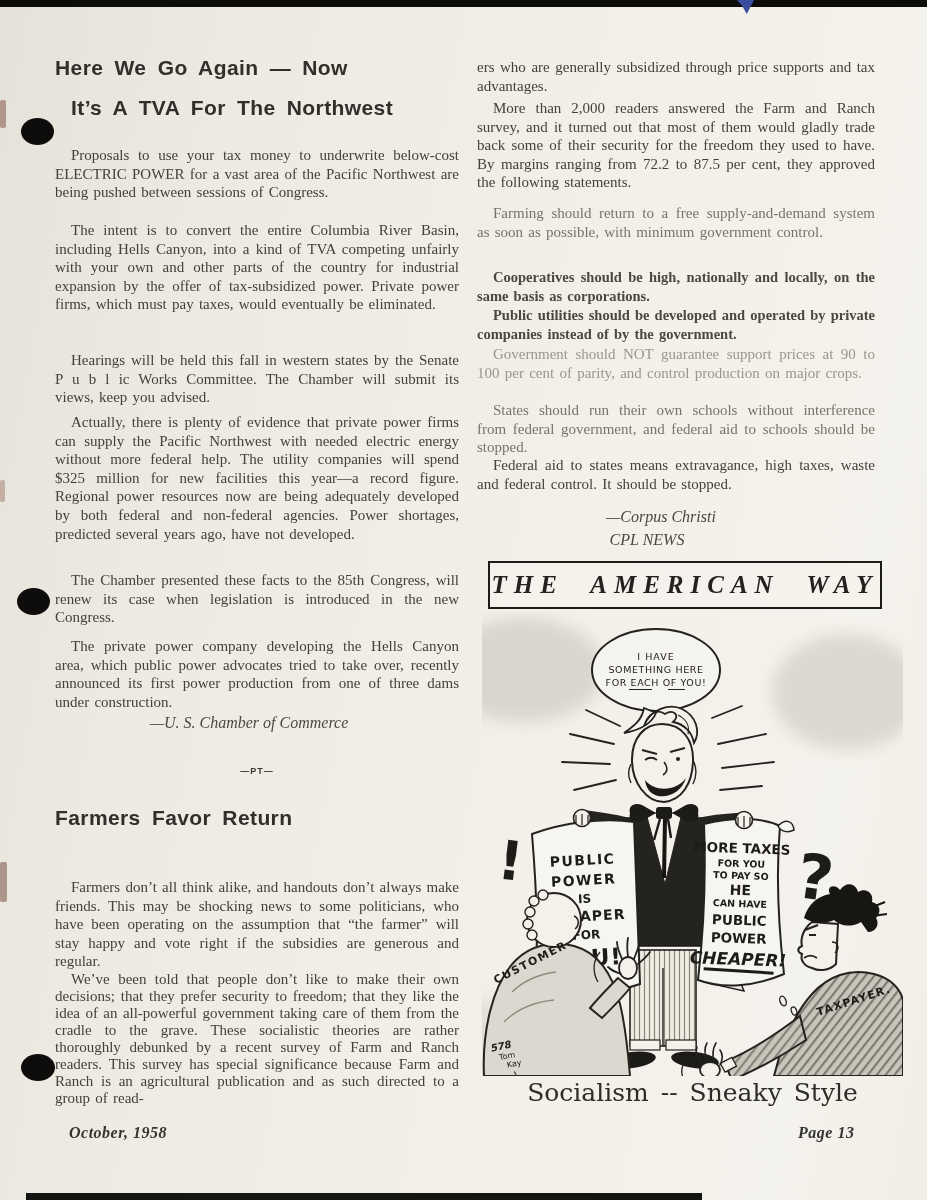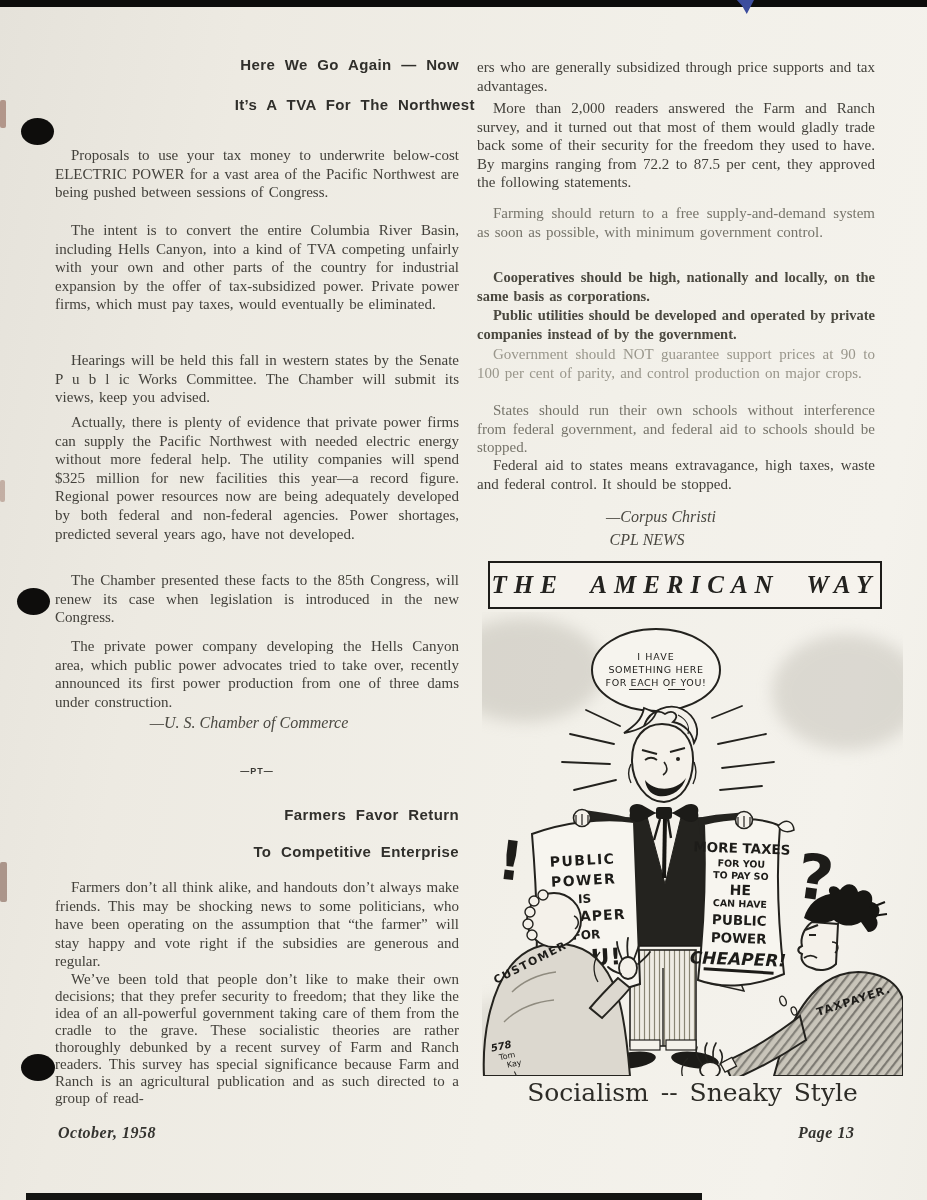--- a/index.html
+++ b/index.html
@@ -6,22 +6,22 @@
   #scan{position:relative;width:927px;height:1200px;overflow:hidden;
         background:linear-gradient(100deg,#e5e2da 0%,#edeae2 22%,#f2f0e9 60%,#f4f2ec 86%,#f0eee7 100%);
         font-family:"Liberation Serif",serif;}
   .abs{position:absolute;margin:0;}
   .topbar{left:0;top:0;width:927px;height:7px;background:#0c0c0b;}
   .bottombar{left:26px;top:1193px;width:676px;height:7px;background:#141412;}
   .bluemark{left:735px;top:0;width:19px;height:14px;background:#3c4d9e;
             clip-path:polygon(10% 0,100% 0,62% 100%,38% 42%);}
   .hole{background:#0e0d0c;border-radius:50%;}
   .stain{opacity:.5;border-radius:2px;}
-  .hd{font-family:"Liberation Sans",sans-serif;font-weight:700;font-size:15px;color:#302f2b;
-      text-align:right;letter-spacing:.4px;word-spacing:5px;}
+  .hd{font-family:"Liberation Sans",sans-serif;font-weight:700;font-size:21px;color:#302f2b;
+      text-align:left;letter-spacing:.4px;word-spacing:5px;}
   p.body{font-size:15px;line-height:18.6px;color:#43413b;text-align:justify;word-spacing:1.5px;}
   p.indent{text-indent:16px;}
   p.tight{line-height:17px;}
   p.boldp{font-weight:700;font-size:14.5px;color:#4a483f;}
   p.shade-m{color:#76746a;}
   p.shade-l{color:#99968b;}
   .attrib{font-style:italic;font-size:16px;color:#4a4841;text-align:center;}
   .pt{font-family:"Liberation Sans",sans-serif;font-weight:700;font-size:9px;color:#3a3934;
       text-align:center;letter-spacing:1px;}
   .footer{font-weight:700;font-style:italic;font-size:16px;color:#353430;letter-spacing:.5px;}
@@ -55,21 +55,20 @@
   <p class="abs body indent" style="left:55px;top:221px;width:404px;">The intent is to convert the entire Columbia River Basin, including Hells Canyon, into a kind of TVA competing unfairly with your own and other parts of the country for industrial expansion by the offer of tax-subsidized power. Private power firms, which must pay taxes, would eventually be eliminated.</p>
   <p class="abs body indent" style="left:55px;top:351px;width:404px;">Hearings will be held this fall in western states by the Senate P u b l ic Works Committee. The Chamber will submit its views, keep you advised.</p>
   <p class="abs body indent" style="left:55px;top:413px;width:404px;">Actually, there is plenty of evidence that private power firms can supply the Pacific Northwest with needed electric energy without more federal help. The utility companies will spend $325 million for new facilities this year—a record figure. Regional power resources now are being adequately developed by both federal and non-federal agencies. Power shortages, predicted several years ago, have not developed.</p>
   <p class="abs body indent" style="left:55px;top:571px;width:404px;">The Chamber presented these facts to the 85th Congress, will renew its case when legislation is introduced in the new Congress.</p>
   <p class="abs body indent" style="left:55px;top:637px;width:404px;">The private power company developing the Hells Canyon area, which public power advocates tried to take over, recently announced its first power production from one of three dams under construction.</p>
   <p class="abs attrib" style="left:55px;top:714px;width:388px;">—U. S. Chamber of Commerce</p>
 
   <div class="abs pt" style="left:55px;top:766px;width:404px;">—PT—</div>
 
   <div class="abs hd" style="left:55px;top:806px;width:404px;">Farmers Favor Return</div>
-  <div class="abs hd" style="left:55px;top:843px;width:404px;">To Competitive Enterprise</div>
   <p class="abs body indent" style="left:55px;top:878px;width:404px;">Farmers don’t all think alike, and handouts don’t always make friends. This may be shocking news to some politicians, who have been operating on the assumption that “the farmer” will stay happy and vote right if the subsidies are generous and regular.</p>
   <p class="abs body indent tight" style="left:55px;top:971px;width:404px;">We’ve been told that people don’t like to make their own decisions; that they prefer security to freedom; that they like the idea of an all-powerful government taking care of them from the cradle to the grave. These socialistic theories are rather thoroughly debunked by a recent survey of Farm and Ranch readers. This survey has special significance because Farm and Ranch is an agricultural publication and as such directed to a group of read-</p>
 
   <p class="abs body" style="left:477px;top:58px;width:398px;">ers who are generally subsidized through price supports and tax advantages.</p>
   <p class="abs body indent" style="left:477px;top:99px;width:398px;">More than 2,000 readers answered the Farm and Ranch survey, and it turned out that most of them would gladly trade back some of their security for the freedom they used to have. By margins ranging from 72.2 to 87.5 per cent, they approved the following statements.</p>
   <p class="abs body indent shade-m" style="left:477px;top:204px;width:398px;">Farming should return to a free supply-and-demand system as soon as possible, with minimum government control.</p>
   <p class="abs body indent boldp" style="left:477px;top:268px;width:398px;">Cooperatives should be high, nationally and locally, on the same basis as corporations.</p>
   <p class="abs body indent boldp" style="left:477px;top:306px;width:398px;">Public utilities should be developed and operated by private companies instead of by the government.</p>
   <p class="abs body indent shade-l" style="left:477px;top:345px;width:398px;">Government should NOT guarantee support prices at 90 to 100 per cent of parity, and control production on major crops.</p>
   <p class="abs body indent shade-m" style="left:477px;top:401px;width:398px;">States should run their own schools without interference from federal government, and federal aid to schools should be stopped.</p>
@@ -241,16 +240,16 @@
       <text x="10" y="438" font-size="10" font-style="italic" class="handlet">578</text>
       <text x="16" y="448" font-size="8">Tom</text>
       <text x="22" y="457" font-size="8">Kay</text>
       <line x1="28" y1="462" x2="34" y2="486" stroke="#2b2a26" stroke-width="1"></line>
       <circle cx="35" cy="490" r="4" fill="none" stroke="#2b2a26" stroke-width="1.2"></circle>
     </g>
   </svg>
 
   <div class="abs caption" style="left:482px;top:1078px;width:421px;">Socialism -- Sneaky Style</div>
 
-  <div class="abs footer" style="left:58px;top:1124px;">October, 1958</div>
+  <div class="abs footer" style="left:69px;top:1124px;">October, 1958</div>
   <div class="abs footer" style="left:798px;top:1124px;">Page 13</div>
 
 </div>
 
 </body></html>

